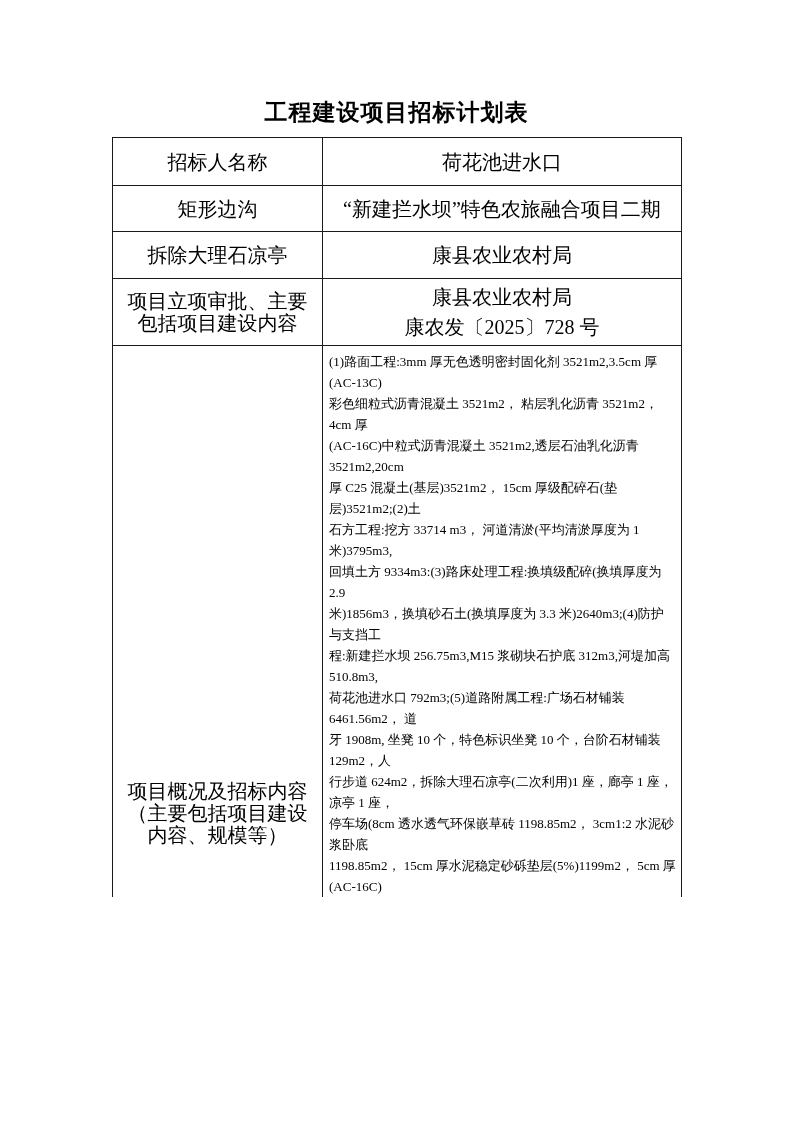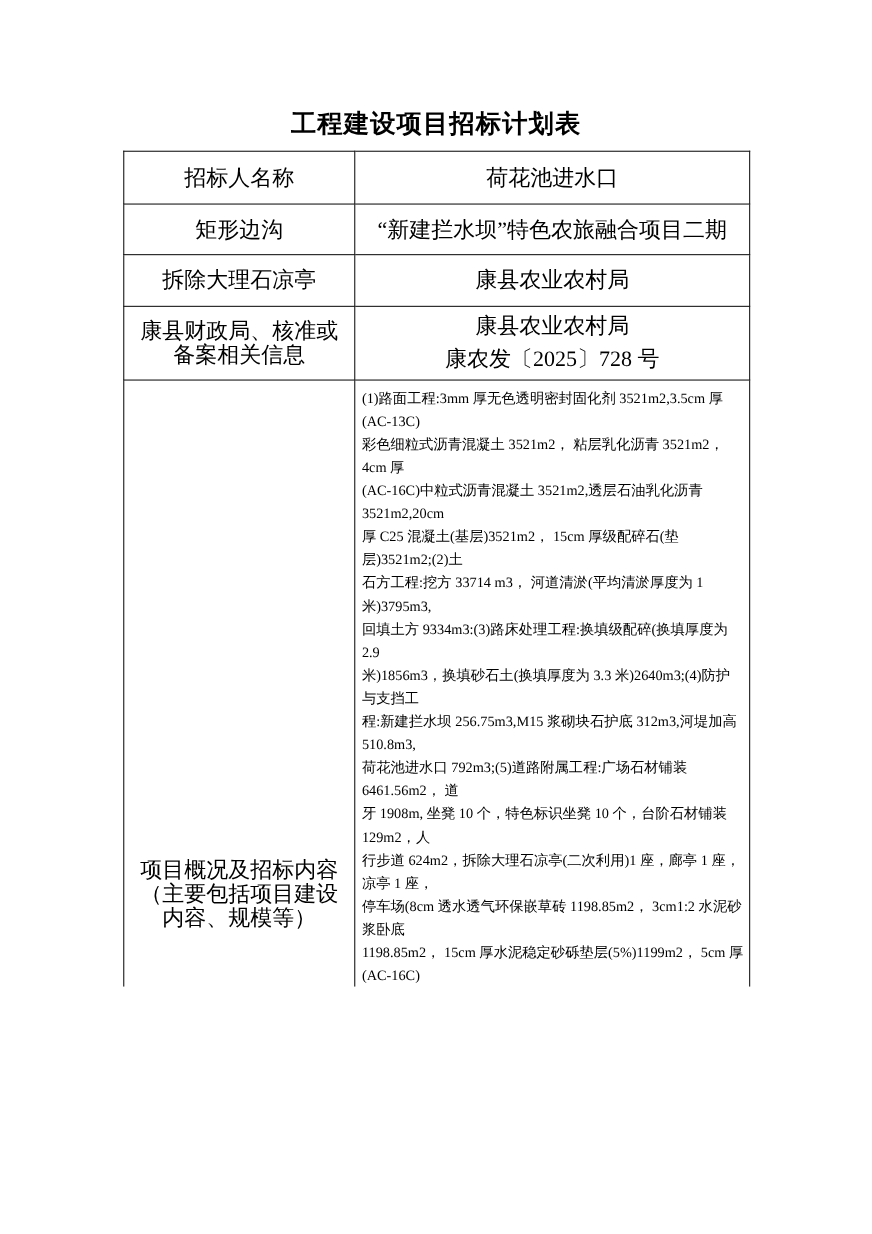--- a/index.html
+++ b/index.html
@@ -80,21 +80,21 @@
       </tr>
       <tr class="r-short-2">
         <td class="label-cell">矩形边沟</td>
         <td class="value-cell">“新建拦水坝”特色农旅融合项目二期</td>
       </tr>
       <tr class="r-short-3">
         <td class="label-cell">拆除大理石凉亭</td>
         <td class="value-cell">康县农业农村局</td>
       </tr>
       <tr class="r-approval">
-        <td class="label-cell">康县财政局、核准或备案相关信息</td>
+        <td class="label-cell">项目立项审批、主要包括项目建设内容</td>
         <td class="value-cell">康县农业农村局
 康农发〔2025〕728 号</td>
       </tr>
       <tr class="r-overview">
         <td class="label-cell">项目概况及招标内容（主要包括项目建设内容、规模等）</td>
         <td class="value-cell">(1)路面工程:3mm 厚无色透明密封固化剂 3521m2,3.5cm 厚(AC-13C)
 彩色细粒式沥青混凝土 3521m2， 粘层乳化沥青 3521m2， 4cm 厚
 (AC-16C)中粒式沥青混凝土 3521m2,透层石油乳化沥青 3521m2,20cm
 厚 C25 混凝土(基层)3521m2， 15cm 厚级配碎石(垫层)3521m2;(2)土
 石方工程:挖方 33714 m3， 河道清淤(平均清淤厚度为 1 米)3795m3,

